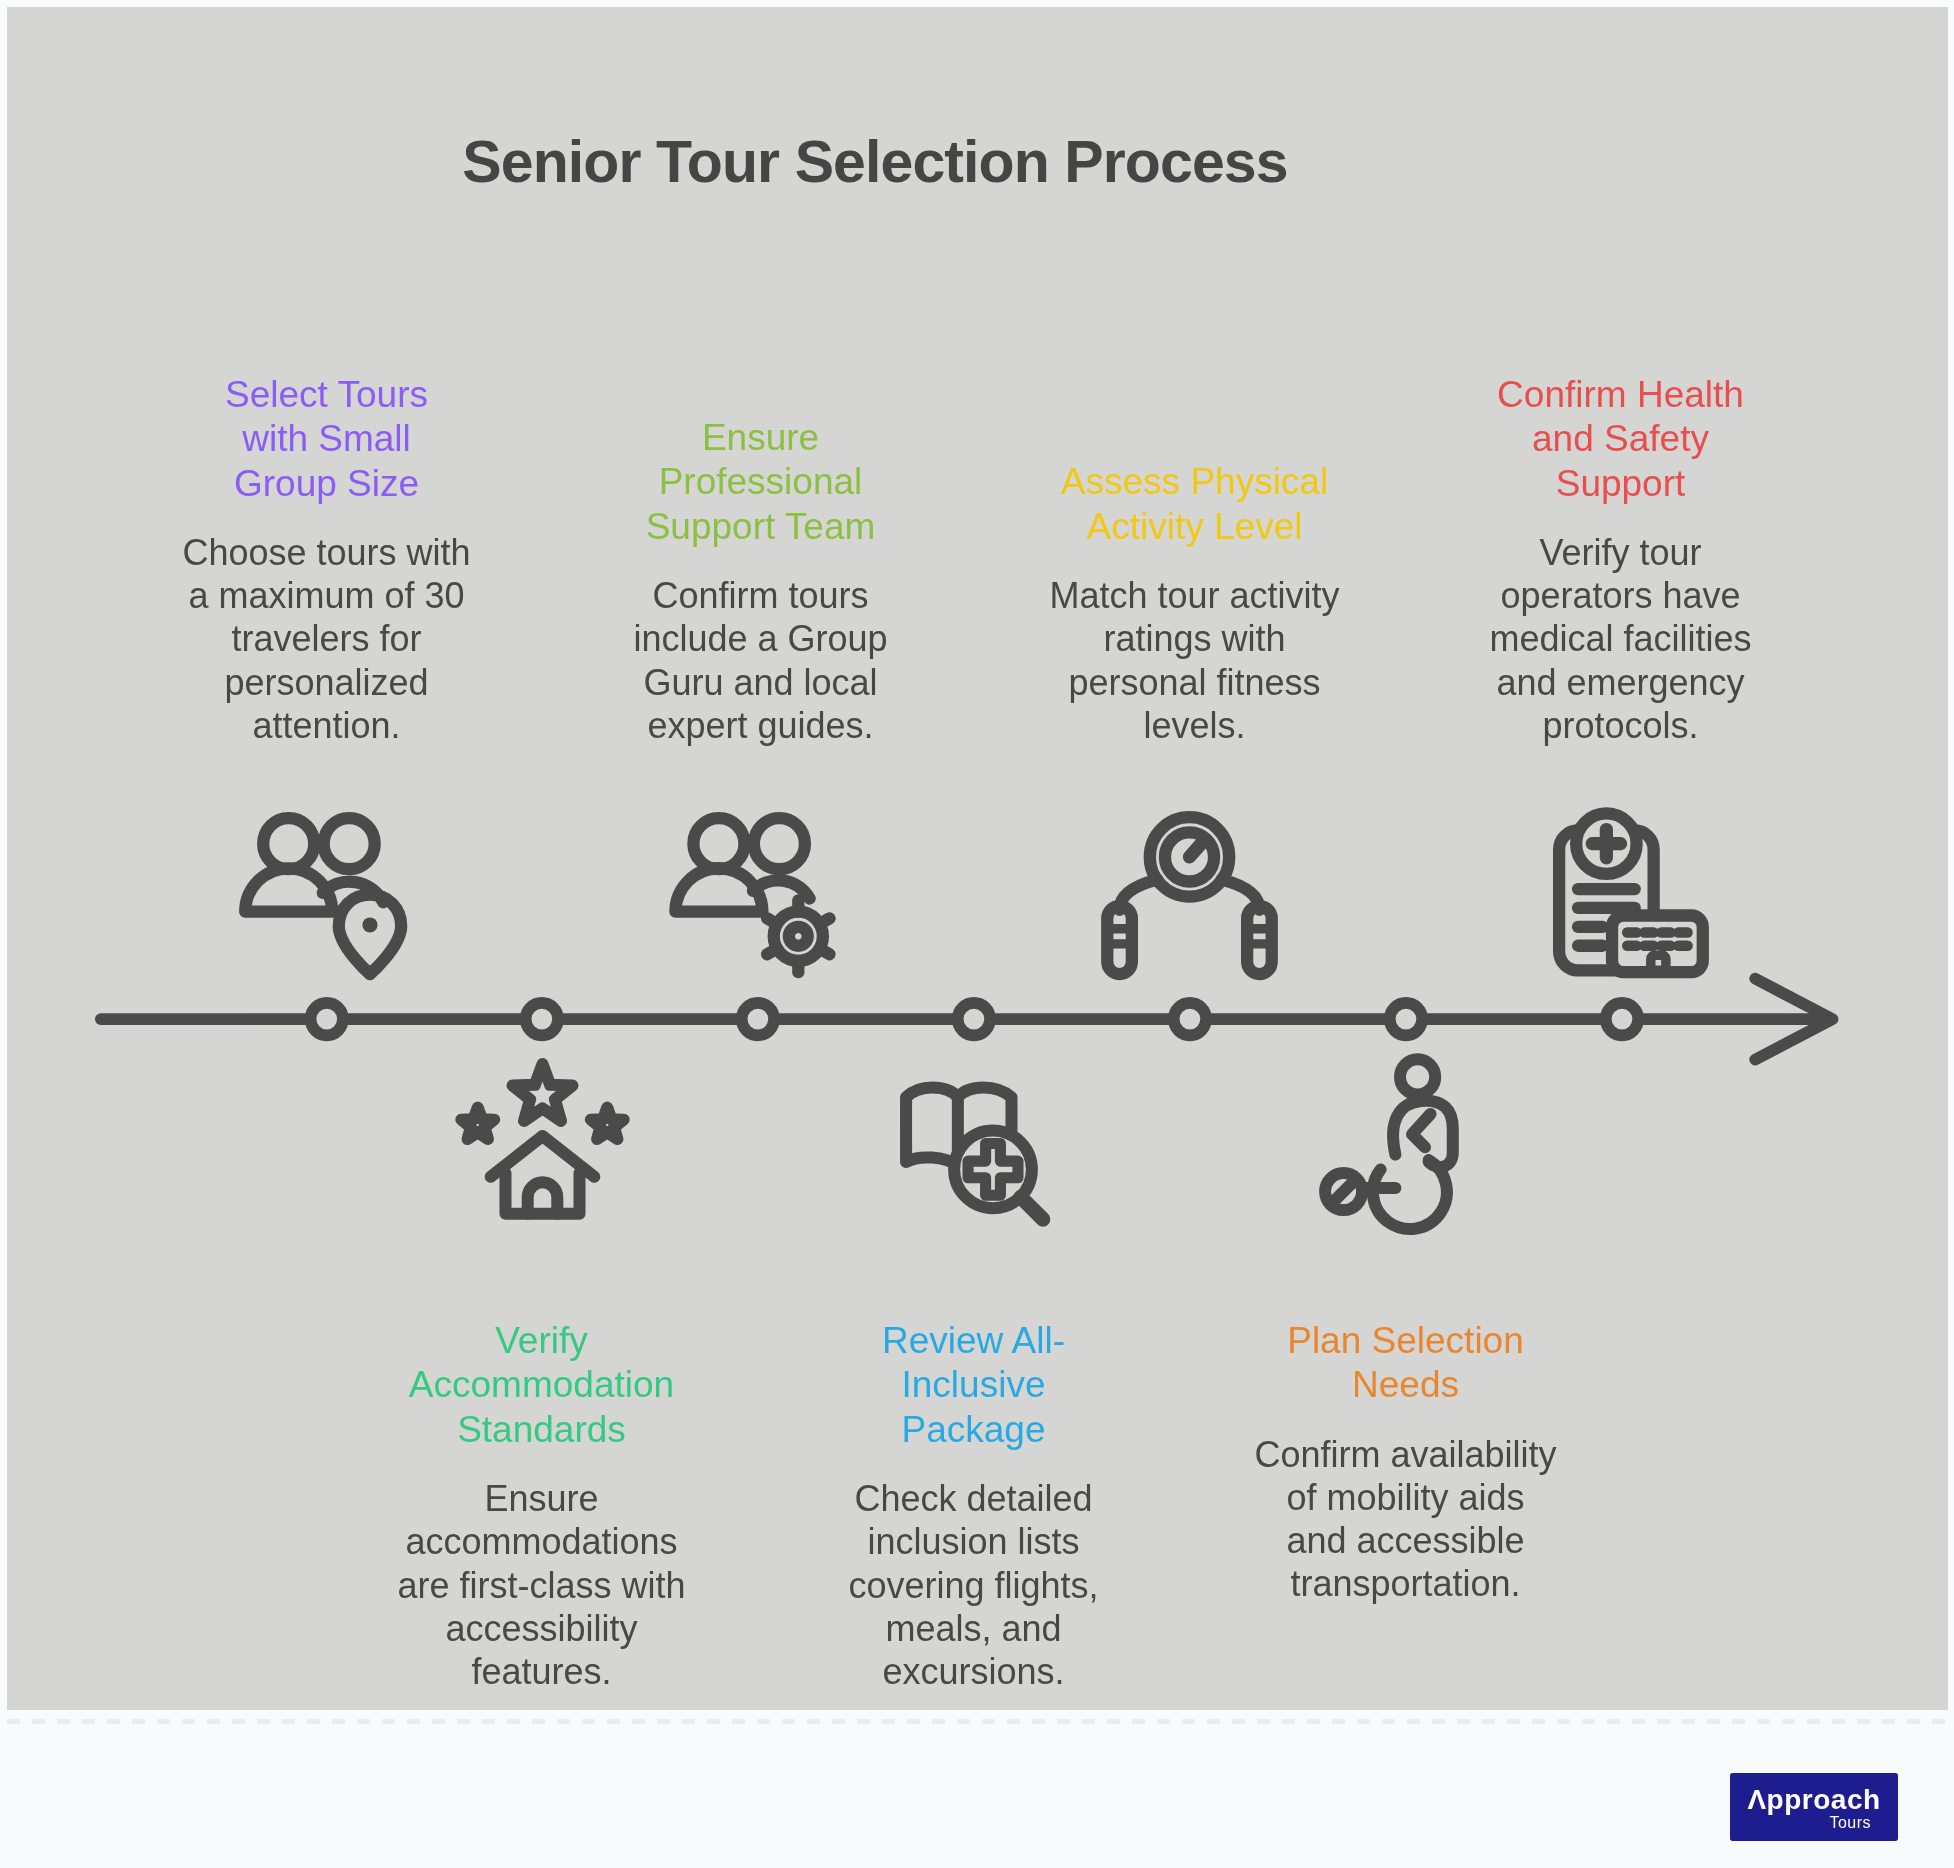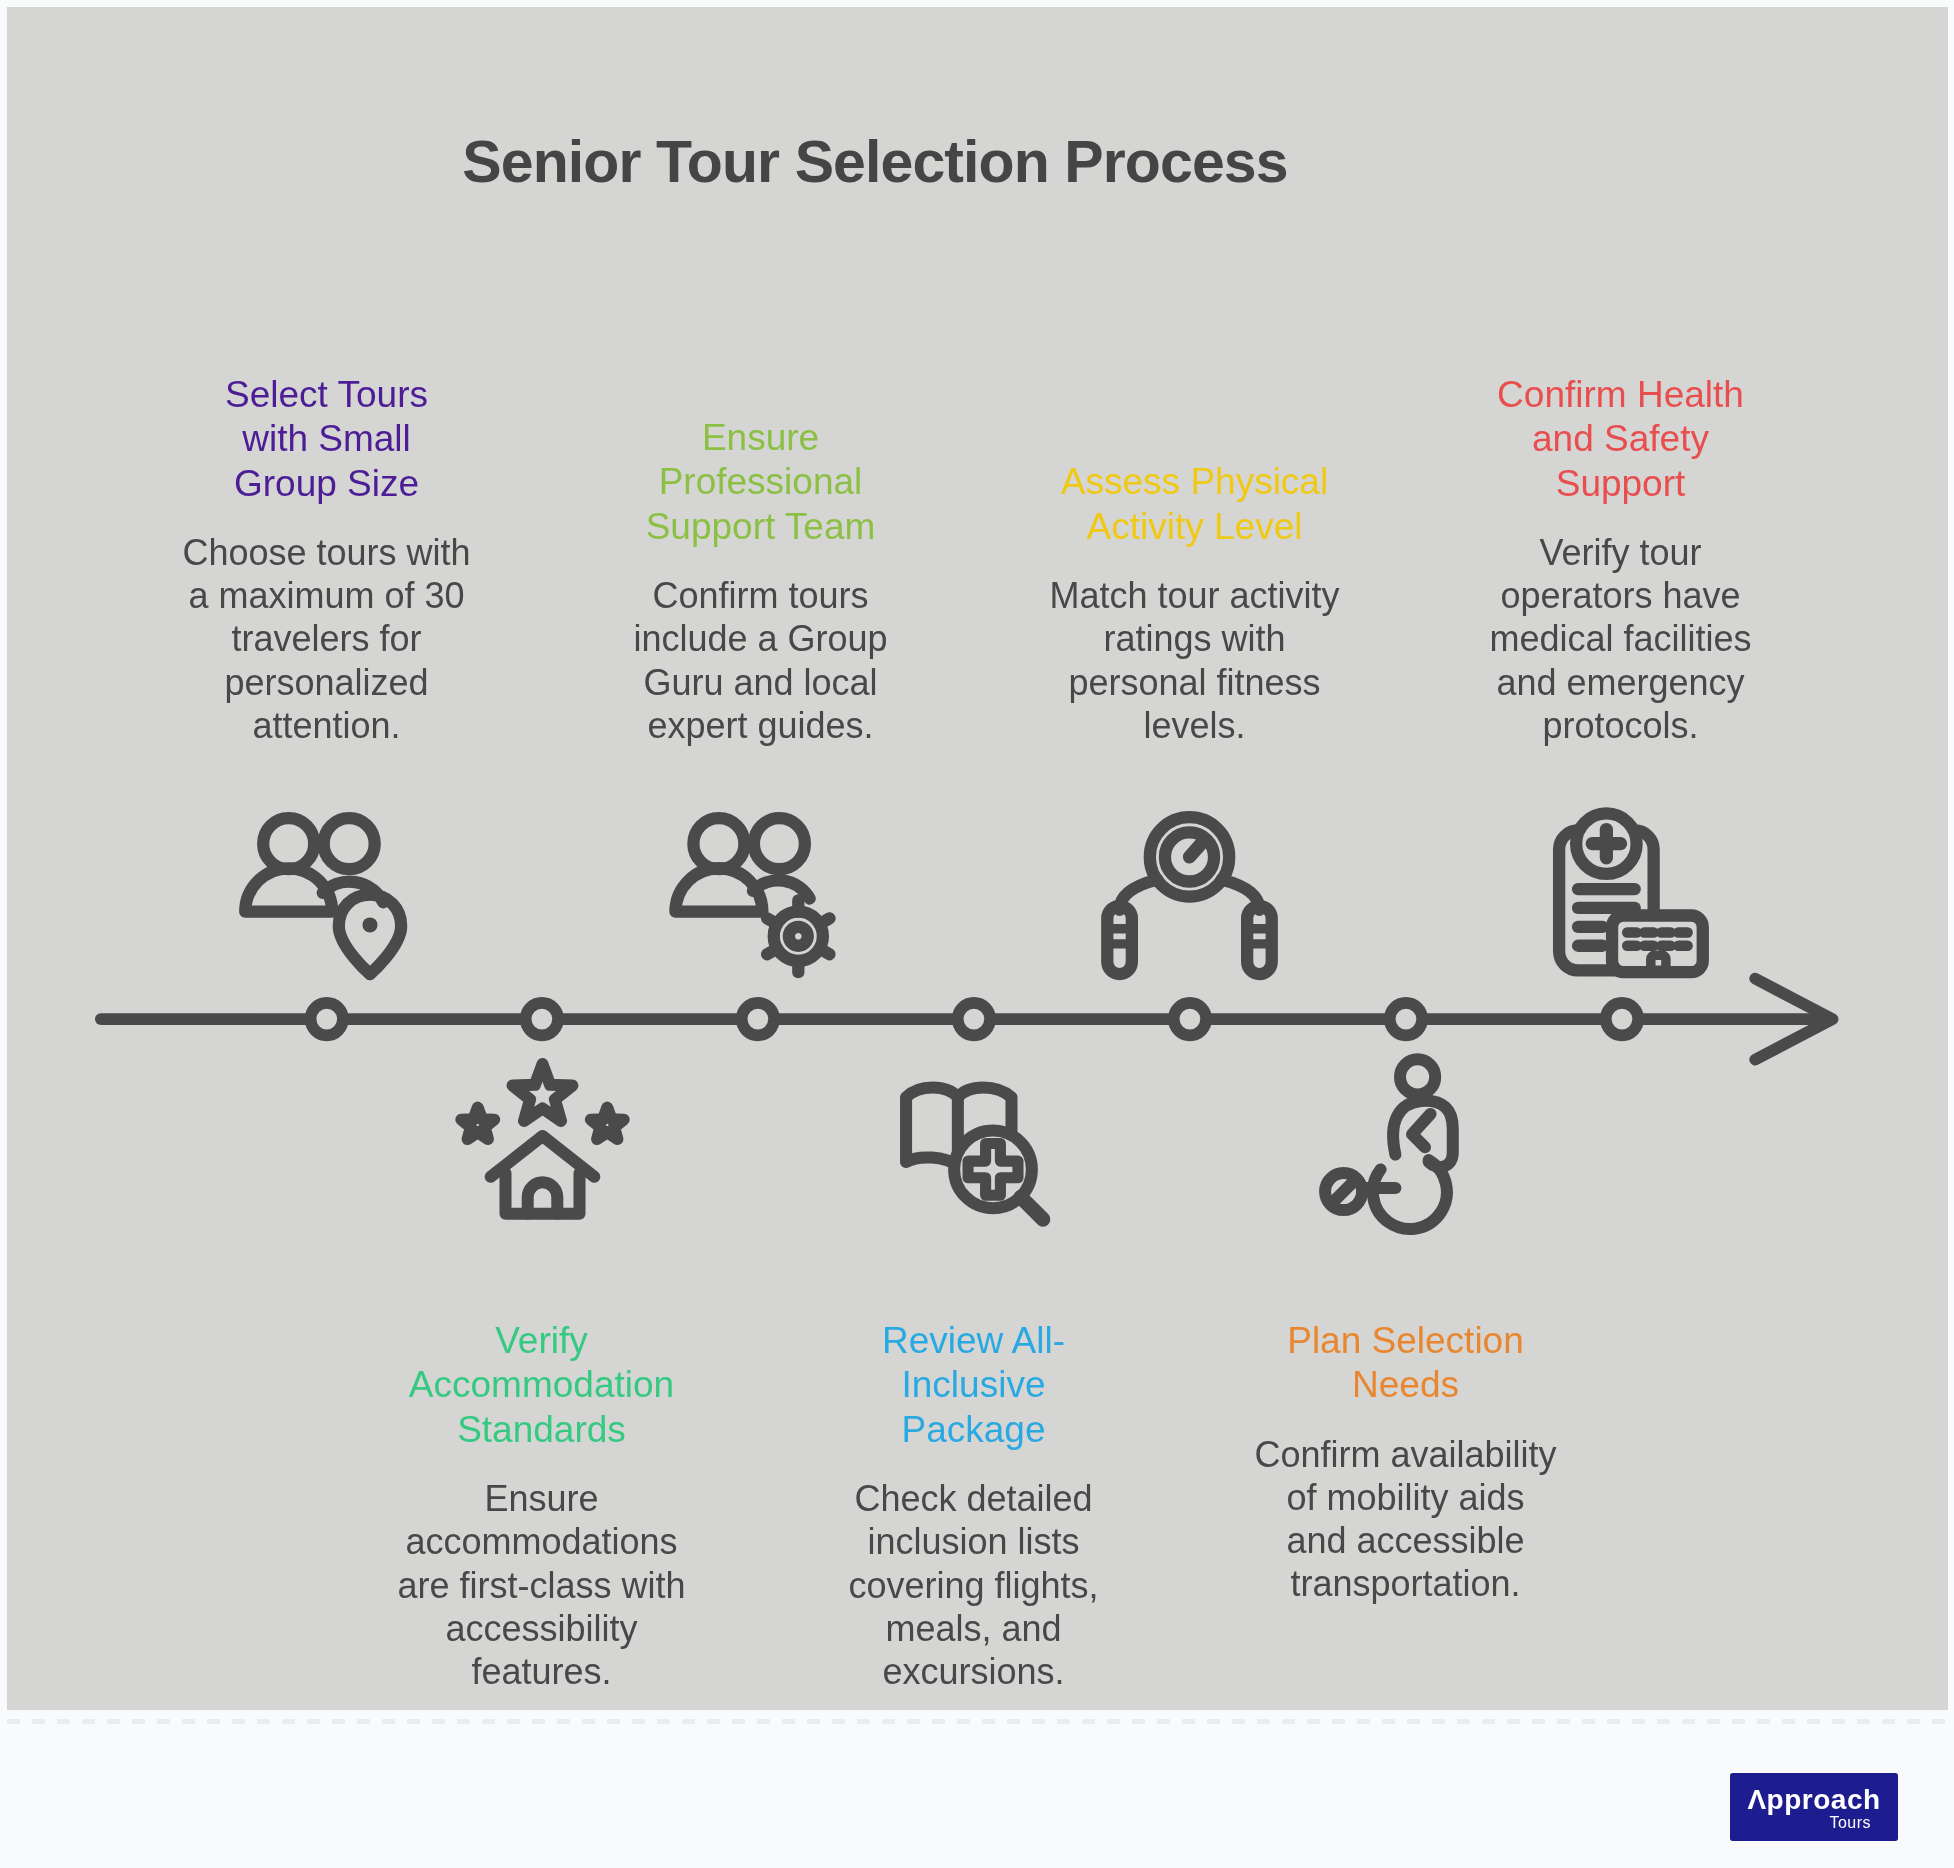--- a/index.html
+++ b/index.html
@@ -52,21 +52,21 @@
 </head>
 <body>
 
 <div id="canvas">
   <div class="panel"></div>
   <div class="dash-strip"></div>
 
   <div class="page-title">Senior Tour Selection Process</div>
 
   <div class="step top" style="left:115px;">
-    <p class="step-heading" style="color: #4c1d95;">Select Tours
+    <p class="step-heading" style="color: #8b5cf6;">Select Tours
 with Small
 Group Size</p>
     <p class="step-body">Choose tours with
 a maximum of 30
 travelers for
 personalized
 attention.</p>
   </div>
   <div class="step top" style="left:549px;">
     <p class="step-heading" style="color: rgb(140, 192, 68);">Ensure

